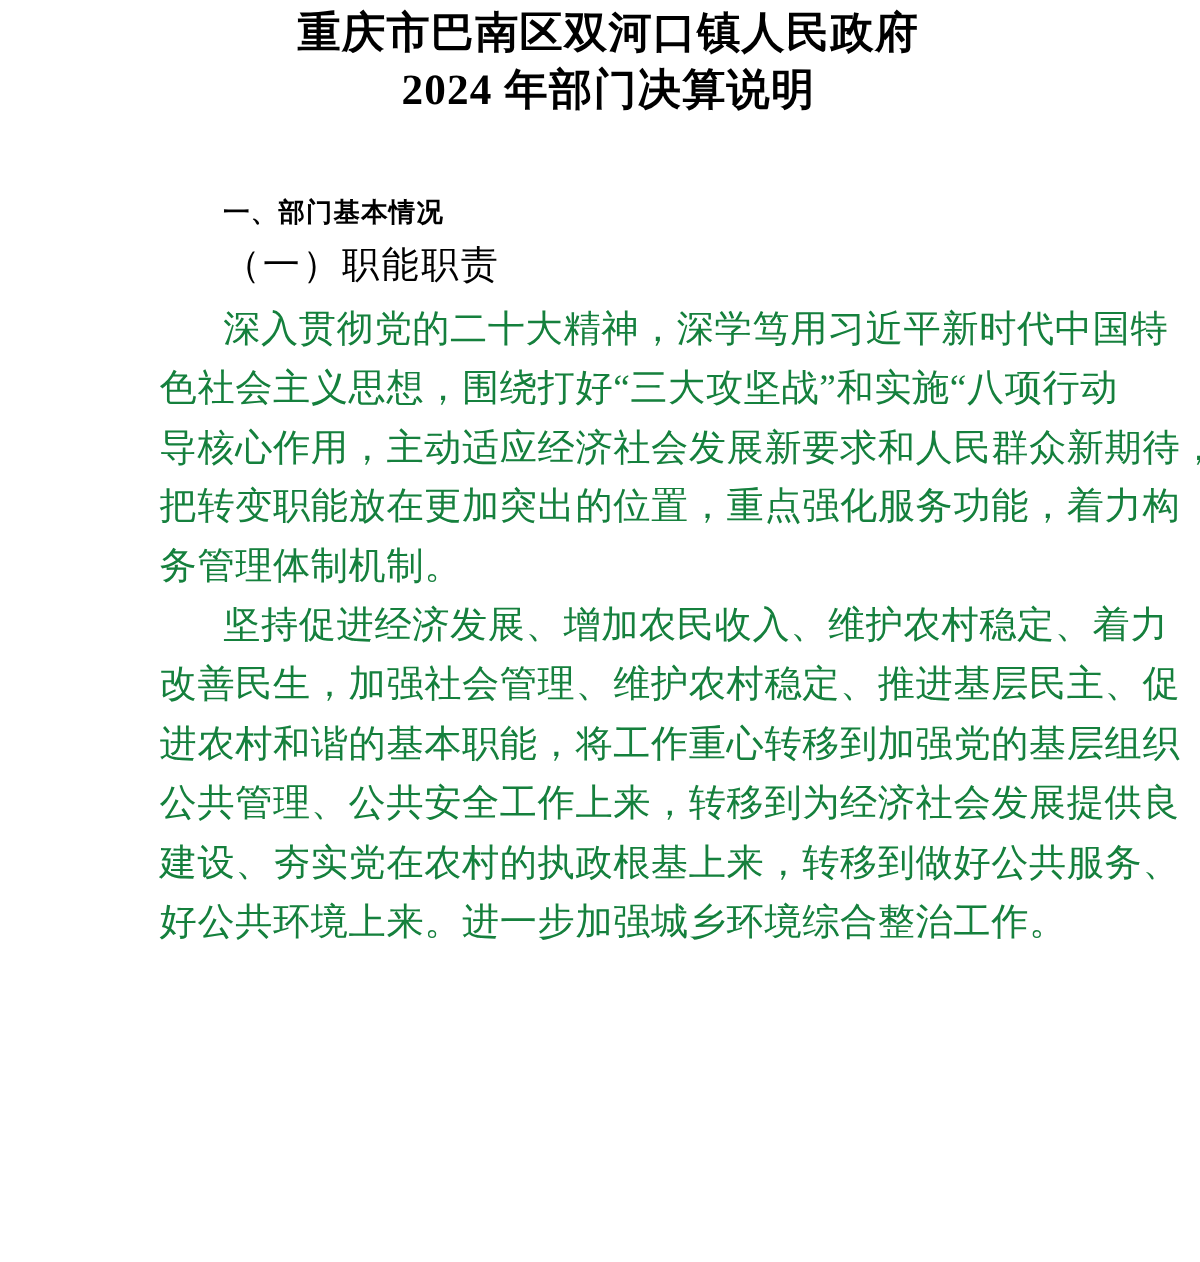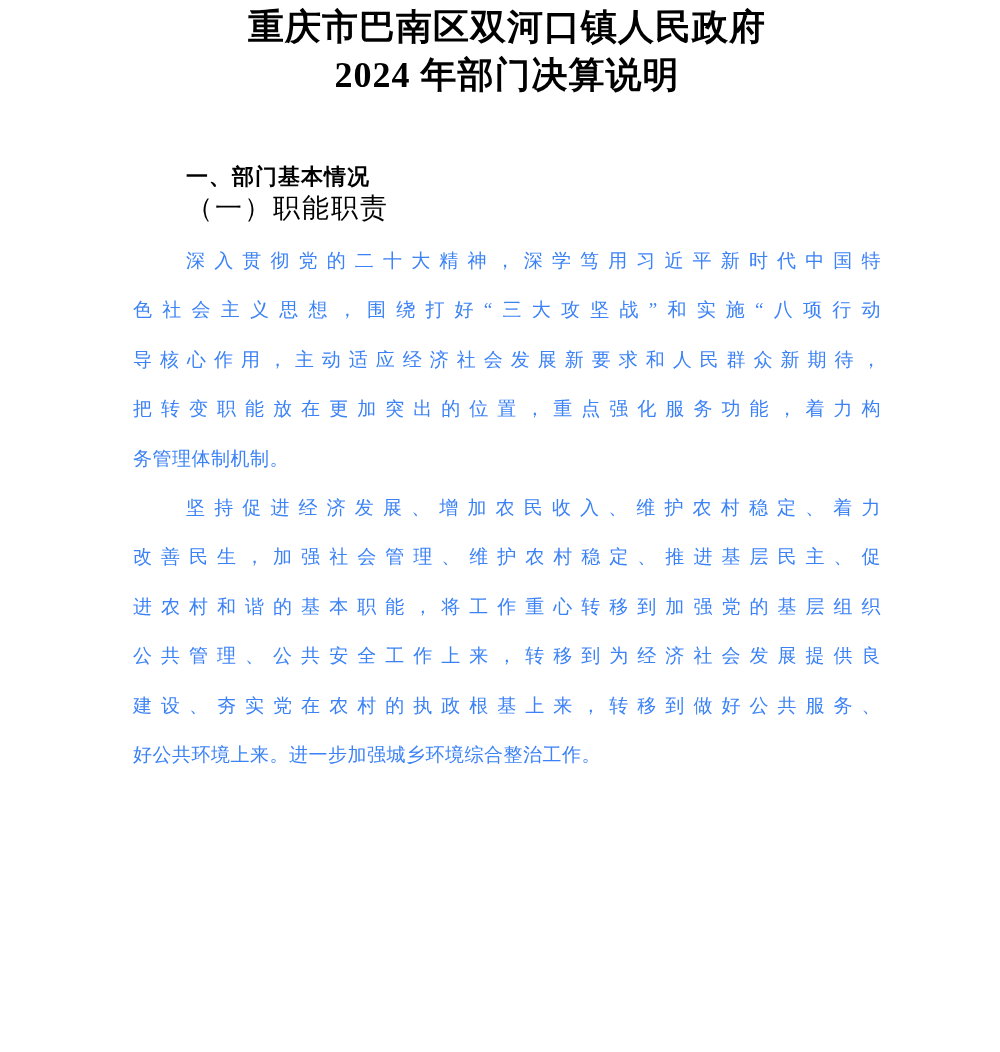--- a/index.html
+++ b/index.html
@@ -29,33 +29,34 @@
   .section-heading {
     margin-top: 63px;
     font-family: Liberation Sans, sans-serif;
     font-weight: 700;
     font-size: 22px;
     line-height: 30px;
     letter-spacing: 1px;
     text-indent: 53px;
   }
   .subsection-heading {
+    margin-top: 13px;
     font-family: "Liberation Serif", "DejaVu Serif", serif;
     font-weight: 400;
-    font-size: 27px;
+    font-size: 31px;
     line-height: 32px;
     letter-spacing: 2px;
     text-indent: 53px;
   }
   .body-text {
     margin-top: 12px;
     font-family: "Liberation Serif", "DejaVu Serif", serif;
     font-weight: 400;
-    font-size: 19px;
-    color: #3b82f6;
+    font-size: 31px;
+    color: #15803d;
   }
   .para { margin: 0; }
   .para-3 { margin-top: 6px; }
   .line {
     line-height: 49.4px;
     letter-spacing: 0.5px;
     white-space: nowrap;
     text-align: justify;
     text-align-last: justify;
     overflow: visible;

